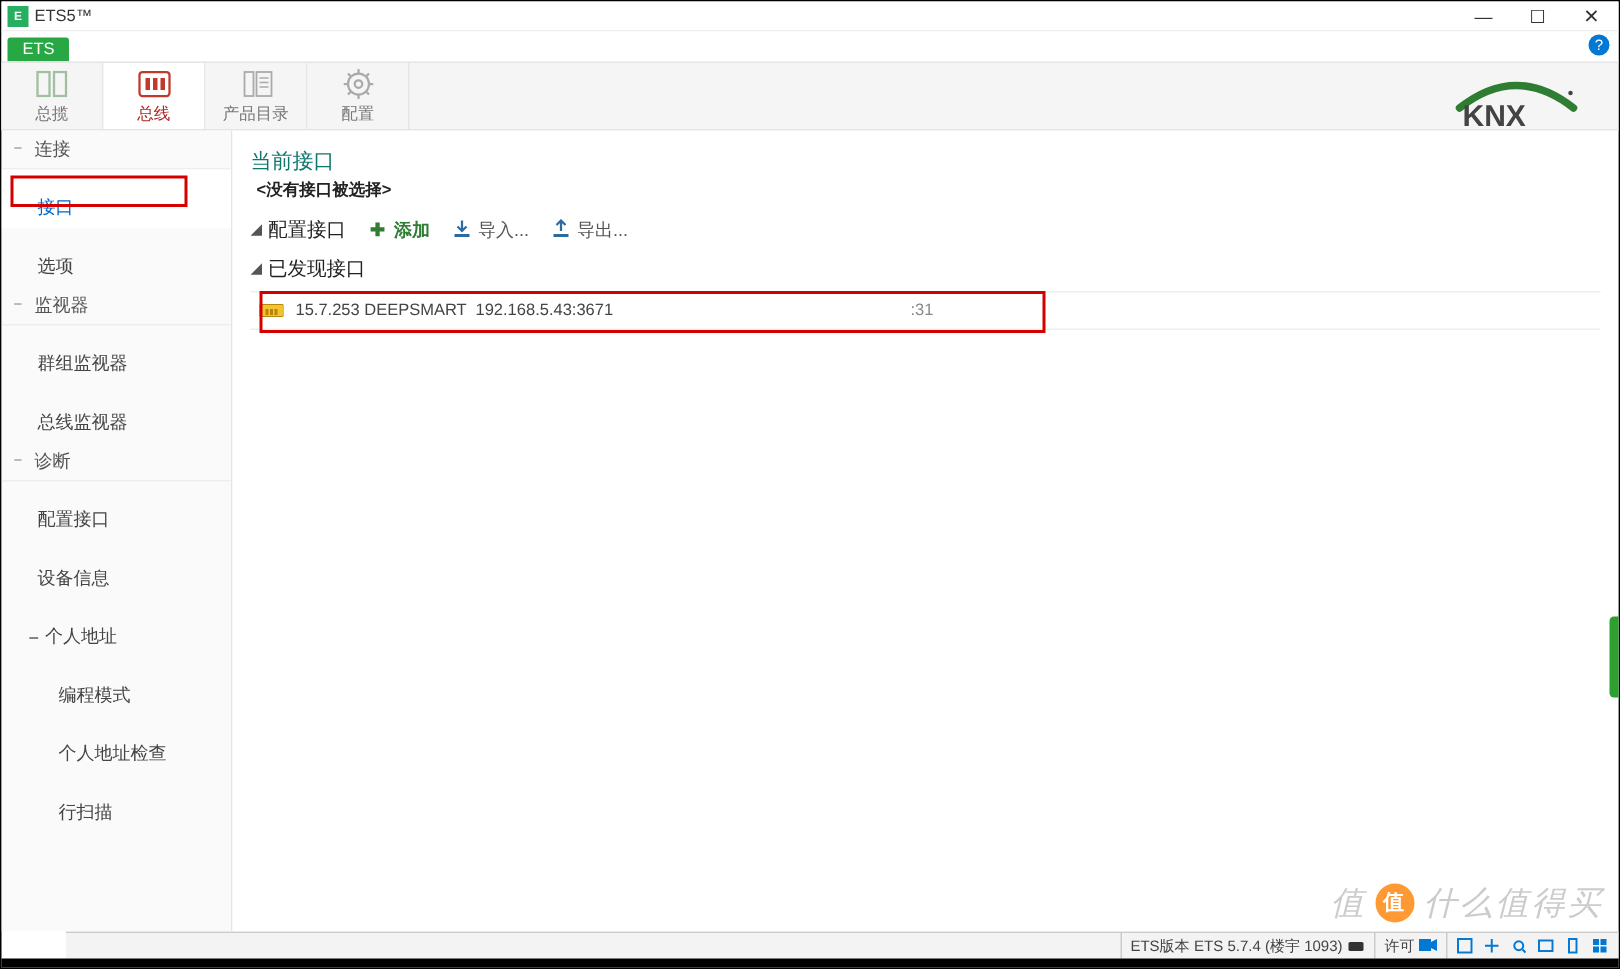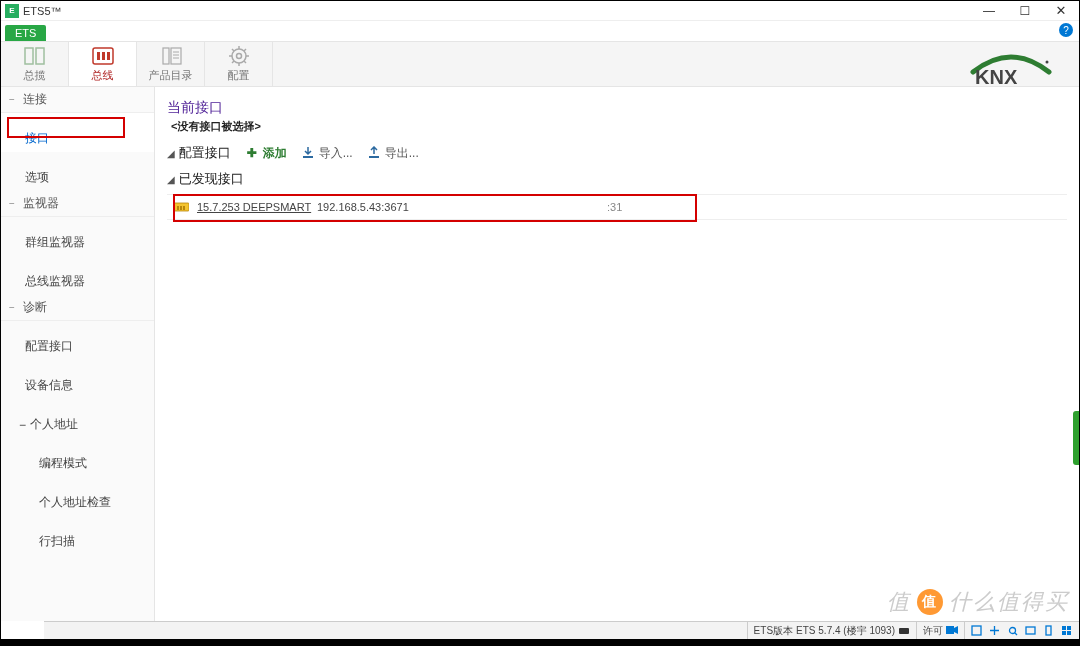--- a/index.html
+++ b/index.html
@@ -26,32 +26,32 @@
   .body { flex:1 1 auto; display:flex; overflow:hidden; }
   .sidebar { width:154px; border-right:1px solid #e5e5e5; background:#fafafa; overflow:auto; font-size:12px; color:#333;}
   .group-header { display:flex; align-items:center; padding:4px 8px; color:#555; border-bottom:1px solid #eee; cursor:pointer;}
   .group-header .chev { width:10px; display:inline-block; color:#888; font-size:10px; margin-right:4px;}
   .side-item { padding:17px 8px 5px 24px; cursor:pointer; color:#444; }
   .side-item.sub { padding-left:38px; }
   .side-item.selected { background:#fff; color:#0066cc; }
   .red-box-side { border:2px solid #d40000; position:absolute; left:6px; top:116px; width:118px; height:21px; pointer-events:none; }
   
   .main { flex:1 1 auto; padding:8px 12px; position:relative; background:#fff; overflow:auto;}
-  .section-title { font-size:14px; color:#4c1d95; margin:4px 0 2px 0;font-family:Liberation Serif, serif; }
+  .section-title { font-size:14px; color:#0f766e; margin:4px 0 2px 0;font-family:Liberation Serif, serif; }
   .no-if { font-size:11px; font-weight:bold; color:#222; margin:2px 0 10px 4px;}
   .config-row { display:flex; align-items:center; gap:14px; margin:6px 0 8px 0; }
   .config-row .lbl { font-size:13px; color:#222; display:flex; align-items:center;}
   .config-row .tri { font-size:10px; color:#555; margin-right:4px;}
   .action { font-size:12px; color:#555; display:flex; align-items:center; gap:4px; cursor:pointer;}
   .action.add { color:#2e7d32; font-weight:bold;}
   .action .aicon { width:14px; height:14px; display:flex; align-items:center; justify-content:center;}
   .discovered-header { font-size:13px; color:#222; margin:6px 0 6px 0; display:flex; align-items:center;}
   .iface-row { display:flex; align-items:center; font-size:11px; color:#444; padding:6px 4px; border-top:1px solid #eee; border-bottom:1px solid #eee;}
   .iface-row .ificon { width:16px; height:12px; margin:0 8px 0 2px; }
-  .iface-row .col1 { width:120px;text-decoration:underline; }
+  .iface-row .col1 { width:120px; }
   .iface-row .col2 { width:290px; }
   .iface-row .col3 { color:#888;text-align:right; }
   .red-box-main { position:absolute; border:2px solid #d40000; left:18px; top:107px; width:524px; height:28px; pointer-events:none;}
   
   .statusbar { height:18px; background:#f3f3f3; border-top:1px solid #ccc; display:flex; align-items:center; font-size:10px; color:#444;margin-left:43px; }
   .statusbar .sp { flex:1 1 auto; }
   .statusbar .seg { padding:0 6px; border-left:1px solid #ccc; height:100%; display:flex; align-items:center; gap:3px;}
   .statusbar .sicon { width:12px; height:12px; display:inline-block; }
   
   .watermark { position:absolute; right:10px; bottom:28px; font-size:22px; color:#ccc; font-style:italic; letter-spacing:2px; pointer-events:none; display:flex; align-items:center; gap:6px;}

